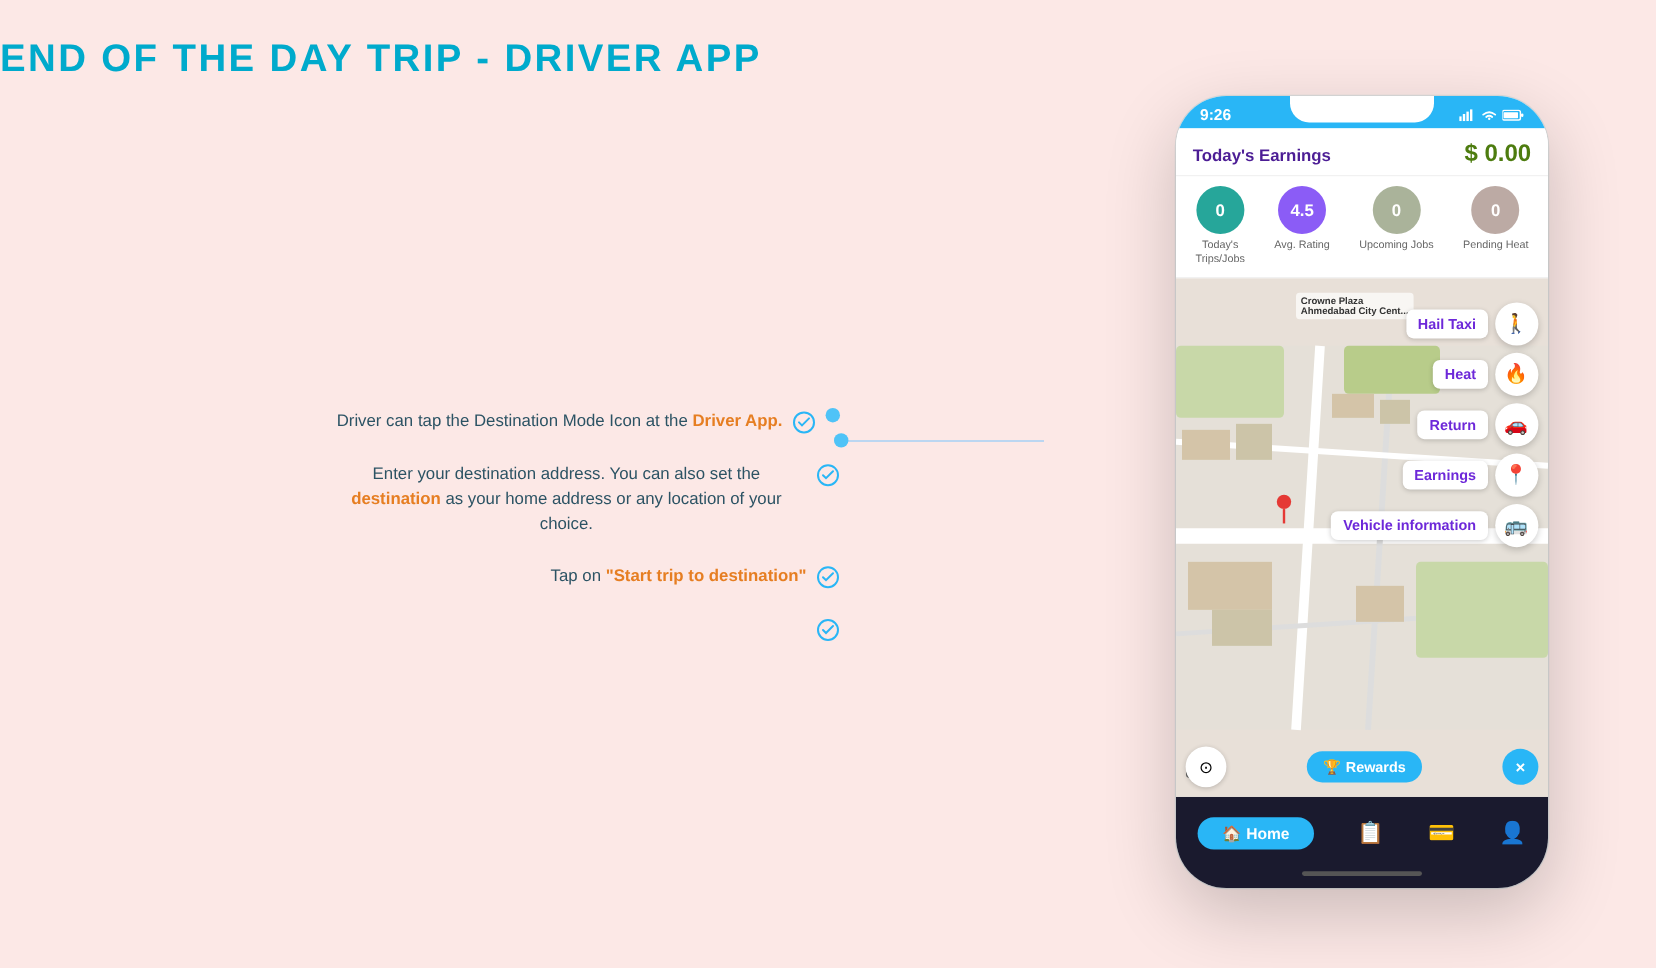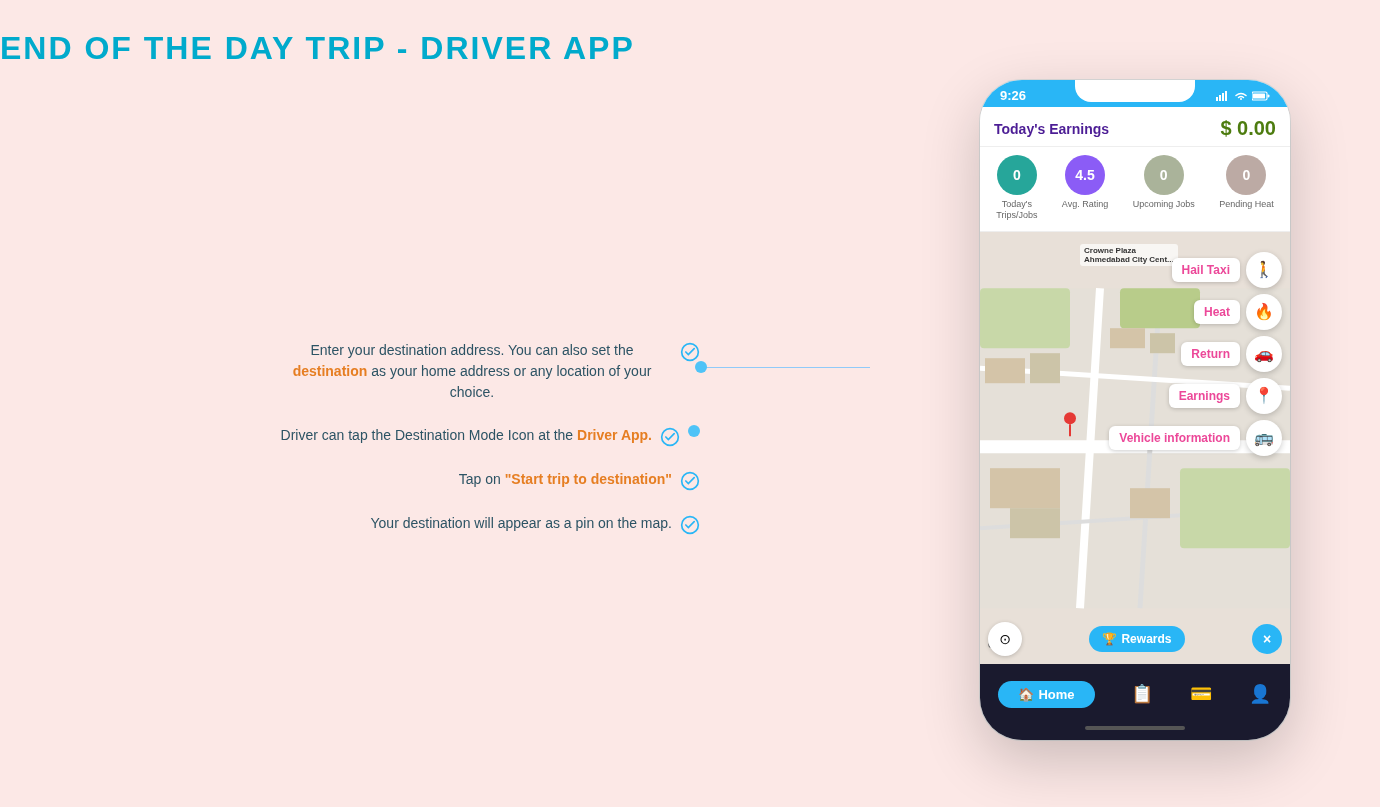--- a/index.html
+++ b/index.html
@@ -218,21 +218,21 @@
       display: flex;
       align-items: center;
       gap: 6px;
     }
     .map-label {
       background: white;
       padding: 5px 10px;
       border-radius: 6px;
       font-size: 12px;
       font-weight: 600;
-      color: #ec4899;
+      color: #6d28d9;
       box-shadow: 0 1px 4px rgba(0,0,0,0.2);
     }
     .map-circle-btn {
       width: 36px;
       height: 36px;
       background: white;
       border-radius: 50%;
       display: flex;
       align-items: center;
       justify-content: center;
@@ -351,56 +351,53 @@
     }
   </style>
 </head>
 <body>
 
 <h1 class="page-title">END OF THE DAY TRIP - DRIVER APP</h1>
 
 <div class="instructions">
   <div class="instruction-item">
     <div class="instruction-text">
-      Enter your destination address. You can also set the <span class="highlight">destination</span> as your
-      home address or any location of your choice.
-    </div>
-    <svg class="check-icon" viewBox="0 0 24 24" fill="none">
-      <circle cx="12" cy="12" r="10" stroke="#29b6f6" stroke-width="2"></circle>
-      <path d="M7 12l3 3 7-7" stroke="#29b6f6" stroke-width="2" stroke-linecap="round"></path>
-    </svg>
-  </div>
-
-  <div class="instruction-item">
-    <div class="instruction-text">
       Driver can tap the Destination Mode Icon at the <span class="highlight">Driver App.</span>
     </div>
     <svg class="check-icon" viewBox="0 0 24 24" fill="none">
       <circle cx="12" cy="12" r="10" stroke="#29b6f6" stroke-width="2"></circle>
       <path d="M7 12l3 3 7-7" stroke="#29b6f6" stroke-width="2" stroke-linecap="round"></path>
     </svg>
     <div class="dot-connector">
       <div class="blue-dot"></div>
     </div>
   </div>
 
   <div class="instruction-item">
     <div class="instruction-text">
-      Tap on <span class="highlight">"Start trip to destination"</span>
+      Enter your destination address. You can also set the <span class="highlight">destination</span> as your
+      home address or any location of your choice.
     </div>
     <svg class="check-icon" viewBox="0 0 24 24" fill="none">
       <circle cx="12" cy="12" r="10" stroke="#29b6f6" stroke-width="2"></circle>
       <path d="M7 12l3 3 7-7" stroke="#29b6f6" stroke-width="2" stroke-linecap="round"></path>
     </svg>
   </div>
 
   <div class="instruction-item">
     <div class="instruction-text">
-      Your destination will appear as a pin on the map.
-    </div>
+      Tap on <span class="highlight">"Start trip to destination"</span>
+    </div>
+    <svg class="check-icon" viewBox="0 0 24 24" fill="none">
+      <circle cx="12" cy="12" r="10" stroke="#29b6f6" stroke-width="2"></circle>
+      <path d="M7 12l3 3 7-7" stroke="#29b6f6" stroke-width="2" stroke-linecap="round"></path>
+    </svg>
+  </div>
+
+  <div class="instruction-item">
     <svg class="check-icon" viewBox="0 0 24 24" fill="none">
       <circle cx="12" cy="12" r="10" stroke="#29b6f6" stroke-width="2"></circle>
       <path d="M7 12l3 3 7-7" stroke="#29b6f6" stroke-width="2" stroke-linecap="round"></path>
     </svg>
   </div>
 </div>
 
 <div style="position:absolute; top:367px; left:700px; width:170px; height:1px; background:#90caf9;"></div>
 <div style="position:absolute; top:361px; left:695px; width:12px; height:12px; background:#4fc3f7; border-radius:50%;"></div>
 

